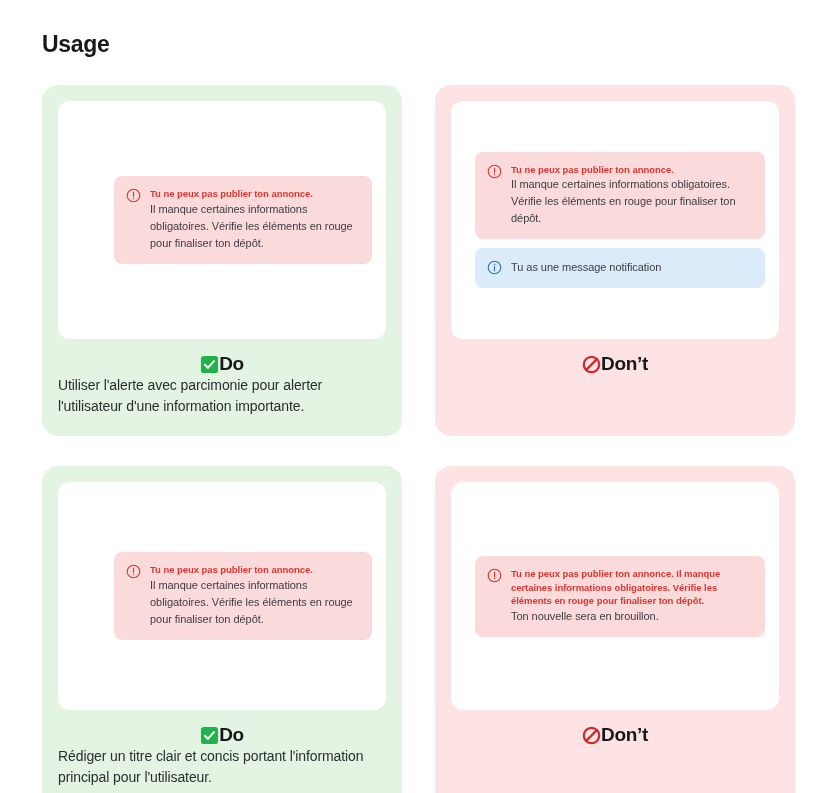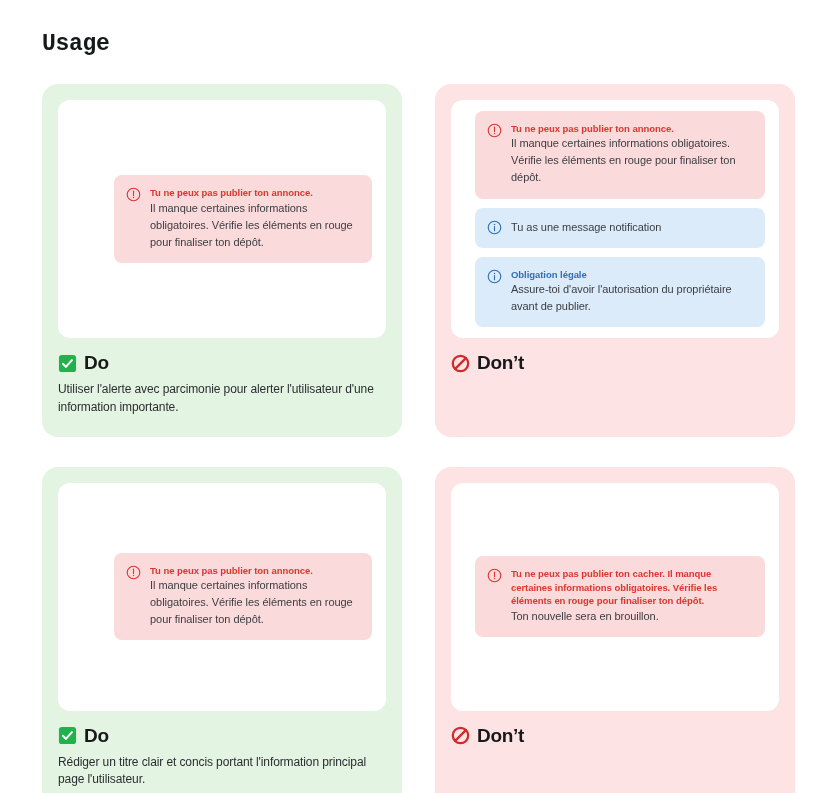--- a/index.html
+++ b/index.html
@@ -16,21 +16,20 @@
     height: 793px;
     padding: 0 42px;
   }
   .page-title {
     font-size: 23px;
     font-weight: bold;
     color: #17181a;
     letter-spacing: -0.3px;
     padding-top: 31px;
     padding-bottom: 0;
-    font-family: Liberation Mono, monospace;
   }
   .grid {
     margin-top: 27px;
     display: grid;
     grid-template-columns: 1fr 1fr;
     column-gap: 33px;
     row-gap: 30px;
   }
   .card {
     border-radius: 16px;
@@ -91,34 +90,33 @@
     color: #3b3d42;
     letter-spacing: -0.05px;
   }
   .alert.info .alert-text { color: #3b3d42; }
   .alert.compact .alert-body { display: flex; align-items: center; min-height: 15px; }
 
   
   .verdict {
     display: flex;
     align-items: center;
-    gap: 7px;
     margin-top: 14px;
+    justify-content: center;
   }
   .verdict-icon { width: 19px; height: 19px; display: block; }
   .verdict-icon svg { display: block; width: 19px; height: 19px; }
   .verdict-label {
     font-size: 19px;
     font-weight: bold;
     color: #17181a;
     letter-spacing: -0.3px;
   }
   .verdict-desc {
-    margin-top: 7px;
-    font-size: 12px;
+    font-size: 14px;
     line-height: 1.48;
     color: #2b2d31;
     letter-spacing: -0.1px;
     max-width: 330px;
   }
 </style>
 </head>
 <body>
 
 <div class="page">
@@ -184,33 +182,20 @@
                   <circle cx="8" cy="8" r="6.7" fill="none" stroke="#2f6fb5" stroke-width="1.2"></circle>
                   <circle cx="8" cy="4.8" r="0.8" fill="#2f6fb5"></circle>
                   <line x1="8" y1="7.1" x2="8" y2="11.5" stroke="#2f6fb5" stroke-width="1.2" stroke-linecap="round"></line>
                 </svg>
             </span>
             <div class="alert-body">
               <div class="alert-text">Tu as une message notification</div>
             </div>
           </div>
 
-          <div class="alert info">
-            <span class="alert-icon">
-              <svg viewBox="0 0 16 16">
-                  <circle cx="8" cy="8" r="6.7" fill="none" stroke="#2f6fb5" stroke-width="1.2"></circle>
-                  <circle cx="8" cy="4.8" r="0.8" fill="#2f6fb5"></circle>
-                  <line x1="8" y1="7.1" x2="8" y2="11.5" stroke="#2f6fb5" stroke-width="1.2" stroke-linecap="round"></line>
-                </svg>
-            </span>
-            <div class="alert-body">
-              <div class="alert-title">Obligation légale</div>
-              <div class="alert-text">Assure-toi d'avoir l'autorisation du propriétaire avant de publier.</div>
-            </div>
-          </div>
 
         </div>
       </div>
 
       <div class="verdict">
         <span class="verdict-icon">
           <svg viewBox="0 0 20 20">
               <circle cx="10" cy="10" r="8.1" fill="none" stroke="#cf2b2b" stroke-width="2.4"></circle>
               <line x1="4.4" y1="15.6" x2="15.6" y2="4.4" stroke="#cf2b2b" stroke-width="2.4" stroke-linecap="round"></line>
             </svg>
@@ -242,37 +227,37 @@
 
       <div class="verdict">
         <span class="verdict-icon">
           <svg viewBox="0 0 20 20">
               <rect x="1" y="1" width="18" height="18" rx="3" fill="#22b24c"></rect>
               <path d="M5.2 10.3l3.1 3.3 6.4-7.1" fill="none" stroke="#ffffff" stroke-width="2.1" stroke-linecap="round" stroke-linejoin="round"></path>
             </svg>
         </span>
         <span class="verdict-label">Do</span>
       </div>
-      <p class="verdict-desc">Rédiger un titre clair et concis portant l'information principal page l'utilisateur.</p>
+      <p class="verdict-desc">Rédiger un titre clair et concis portant l'information principal pour l'utilisateur.</p>
     </div>
 
     <div class="card bad">
       <div class="preview tall2">
         <div class="stack full">
 
           <div class="alert error">
             <span class="alert-icon">
               <svg viewBox="0 0 16 16">
                   <circle cx="8" cy="8" r="6.7" fill="none" stroke="#d9372f" stroke-width="1.2"></circle>
                   <line x1="8" y1="4.4" x2="8" y2="9" stroke="#d9372f" stroke-width="1.2" stroke-linecap="round"></line>
                   <circle cx="8" cy="11.2" r="0.75" fill="#d9372f"></circle>
                 </svg>
             </span>
             <div class="alert-body">
-              <div class="alert-title">Tu ne peux pas publier ton cacher. Il manque certaines informations obligatoires. Vérifie les éléments en rouge pour finaliser ton dépôt.</div>
+              <div class="alert-title">Tu ne peux pas publier ton annonce. Il manque certaines informations obligatoires. Vérifie les éléments en rouge pour finaliser ton dépôt.</div>
               <div class="alert-text">Ton nouvelle sera en brouillon.</div>
             </div>
           </div>
 
         </div>
       </div>
 
       <div class="verdict">
         <span class="verdict-icon">
           <svg viewBox="0 0 20 20">

